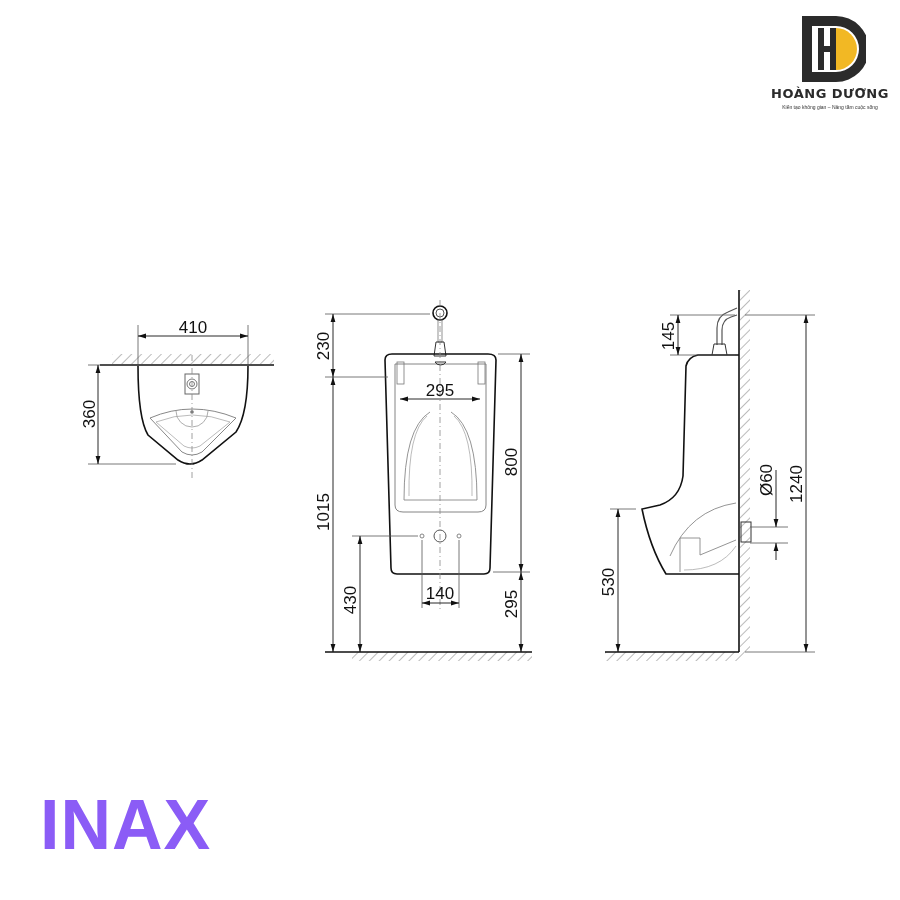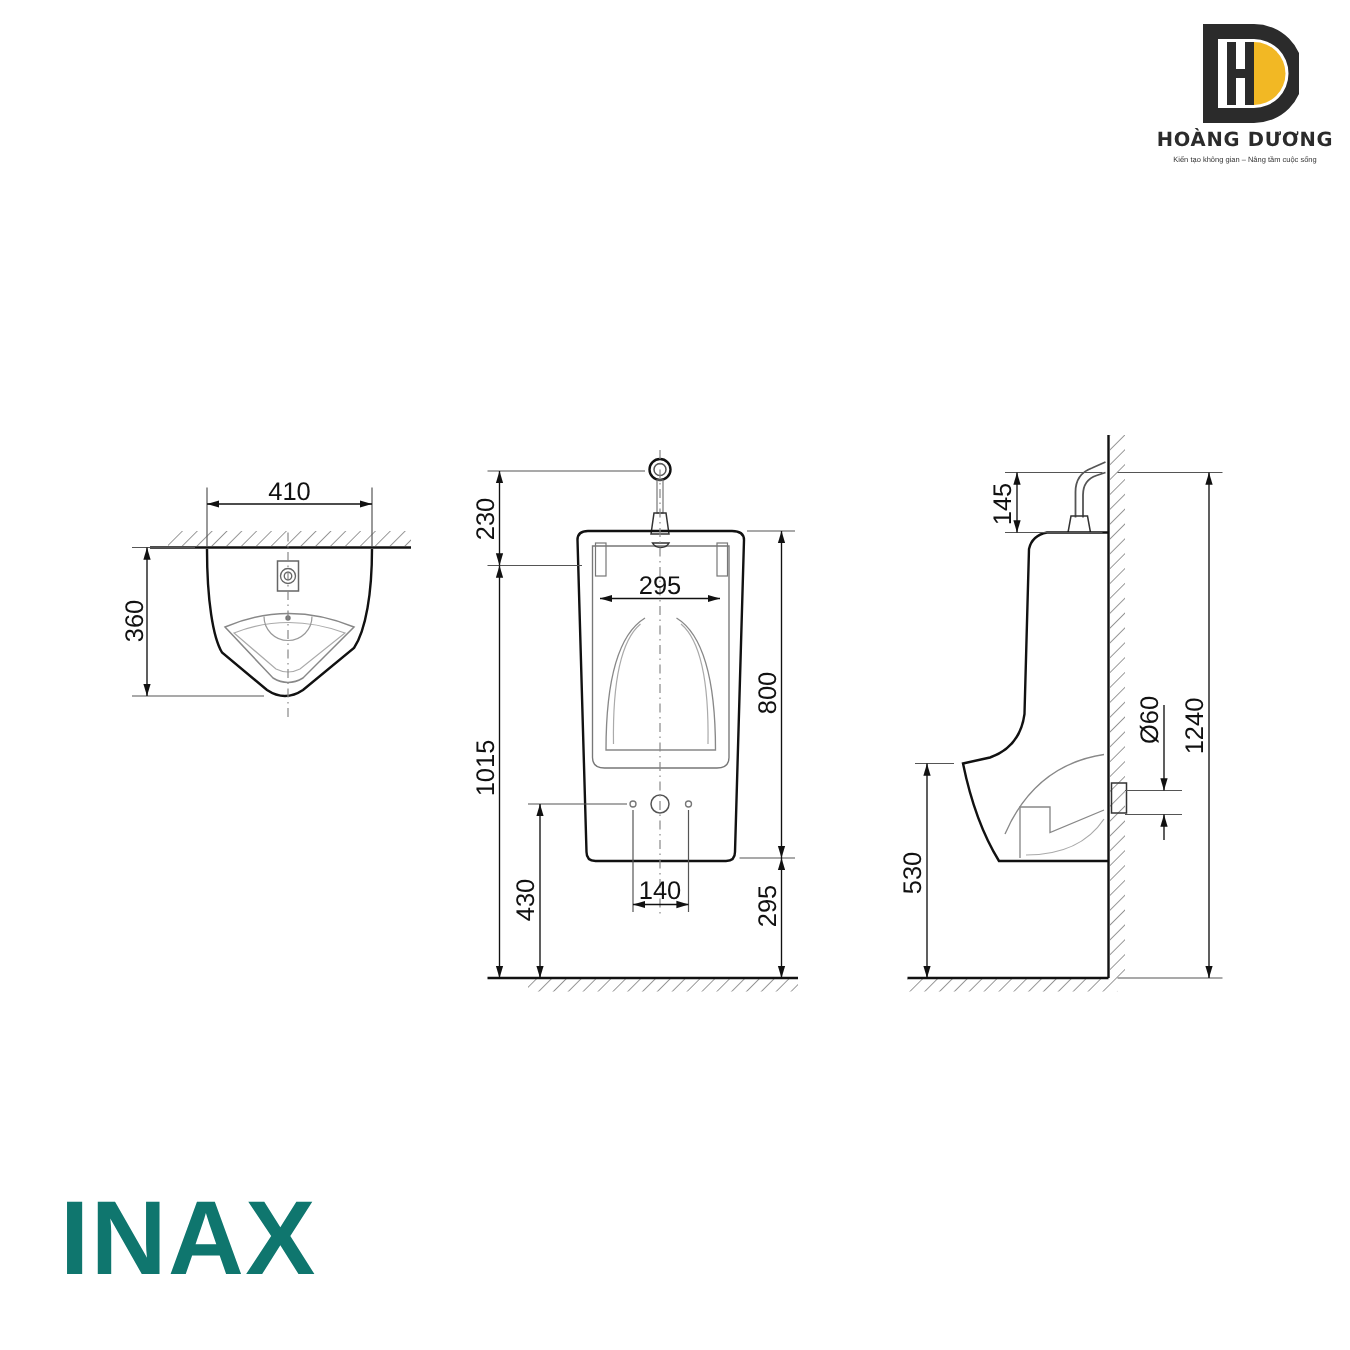--- a/index.html
+++ b/index.html
@@ -1,21 +1,21 @@
 <!DOCTYPE html>
 <html><head>
 <meta charset="utf-8">
 <style>
   html, body { margin: 0; padding: 0; background: #ffffff; }
   body { width: 900px; height: 900px; position: relative; overflow: hidden; font-family: "Liberation Sans", sans-serif; }
   .logo { position: absolute; left: 770px; top: 12px; width: 120px; height: 100px; }
   .logo-mark { position: absolute; left: 26px; top: 2px; width: 70px; height: 70px; }
   .logo-name { position: absolute; left: 0; top: 74px; width: 120px; text-align: center; font-family: "DejaVu Sans", sans-serif; font-weight: bold; font-size: 13px; color: #2b2b2b; letter-spacing: 0.5px; }
   .logo-tag { position: absolute; left: 0; top: 92px; width: 120px; text-align: center; font-size: 5px; color: #333; white-space: nowrap; }
-  .brand { position: absolute; left: 40px; top: 790px; font-family: "Liberation Sans", sans-serif; font-weight: bold; font-size: 70px; color: #0f766e; letter-spacing: 1px; line-height: 1; }
+  .brand { position: absolute; left: 40px; top: 790px; font-family: "Liberation Sans", sans-serif; font-weight: bold; font-size: 70px; color: #8b5cf6; letter-spacing: 1px; line-height: 1; }
   svg.drawing { position: absolute; left: 0; top: 0; }
   .dim { font-family: "Liberation Sans", sans-serif; font-size: 17px; fill: #111; }
 </style>
 </head>
 <body>
 
 <div class="logo">
   <svg class="logo-mark" viewBox="0 0 70 70" width="70" height="70">
     <path d="M6 2 H40 A28 28 0 0 1 40 68 H6 Z M16 12 V58 H40 A18 18 0 0 0 40 12 Z" fill="#2b2b2b" fill-rule="evenodd"></path>
     <path d="M40 14 A16 16 0 0 1 40 56 Z" fill="#f2b824"></path>

